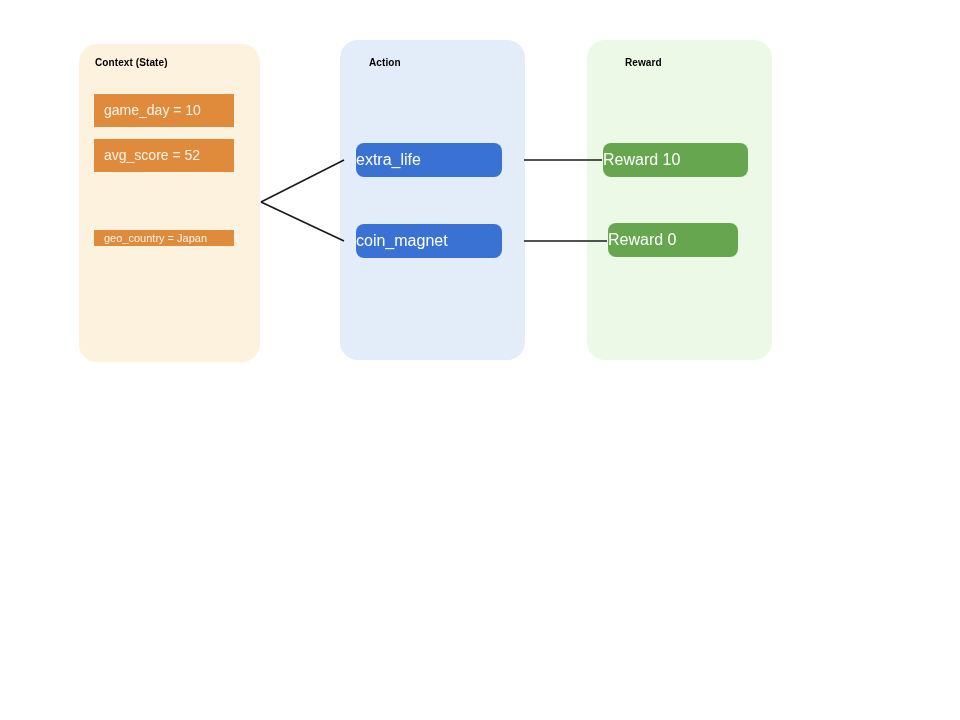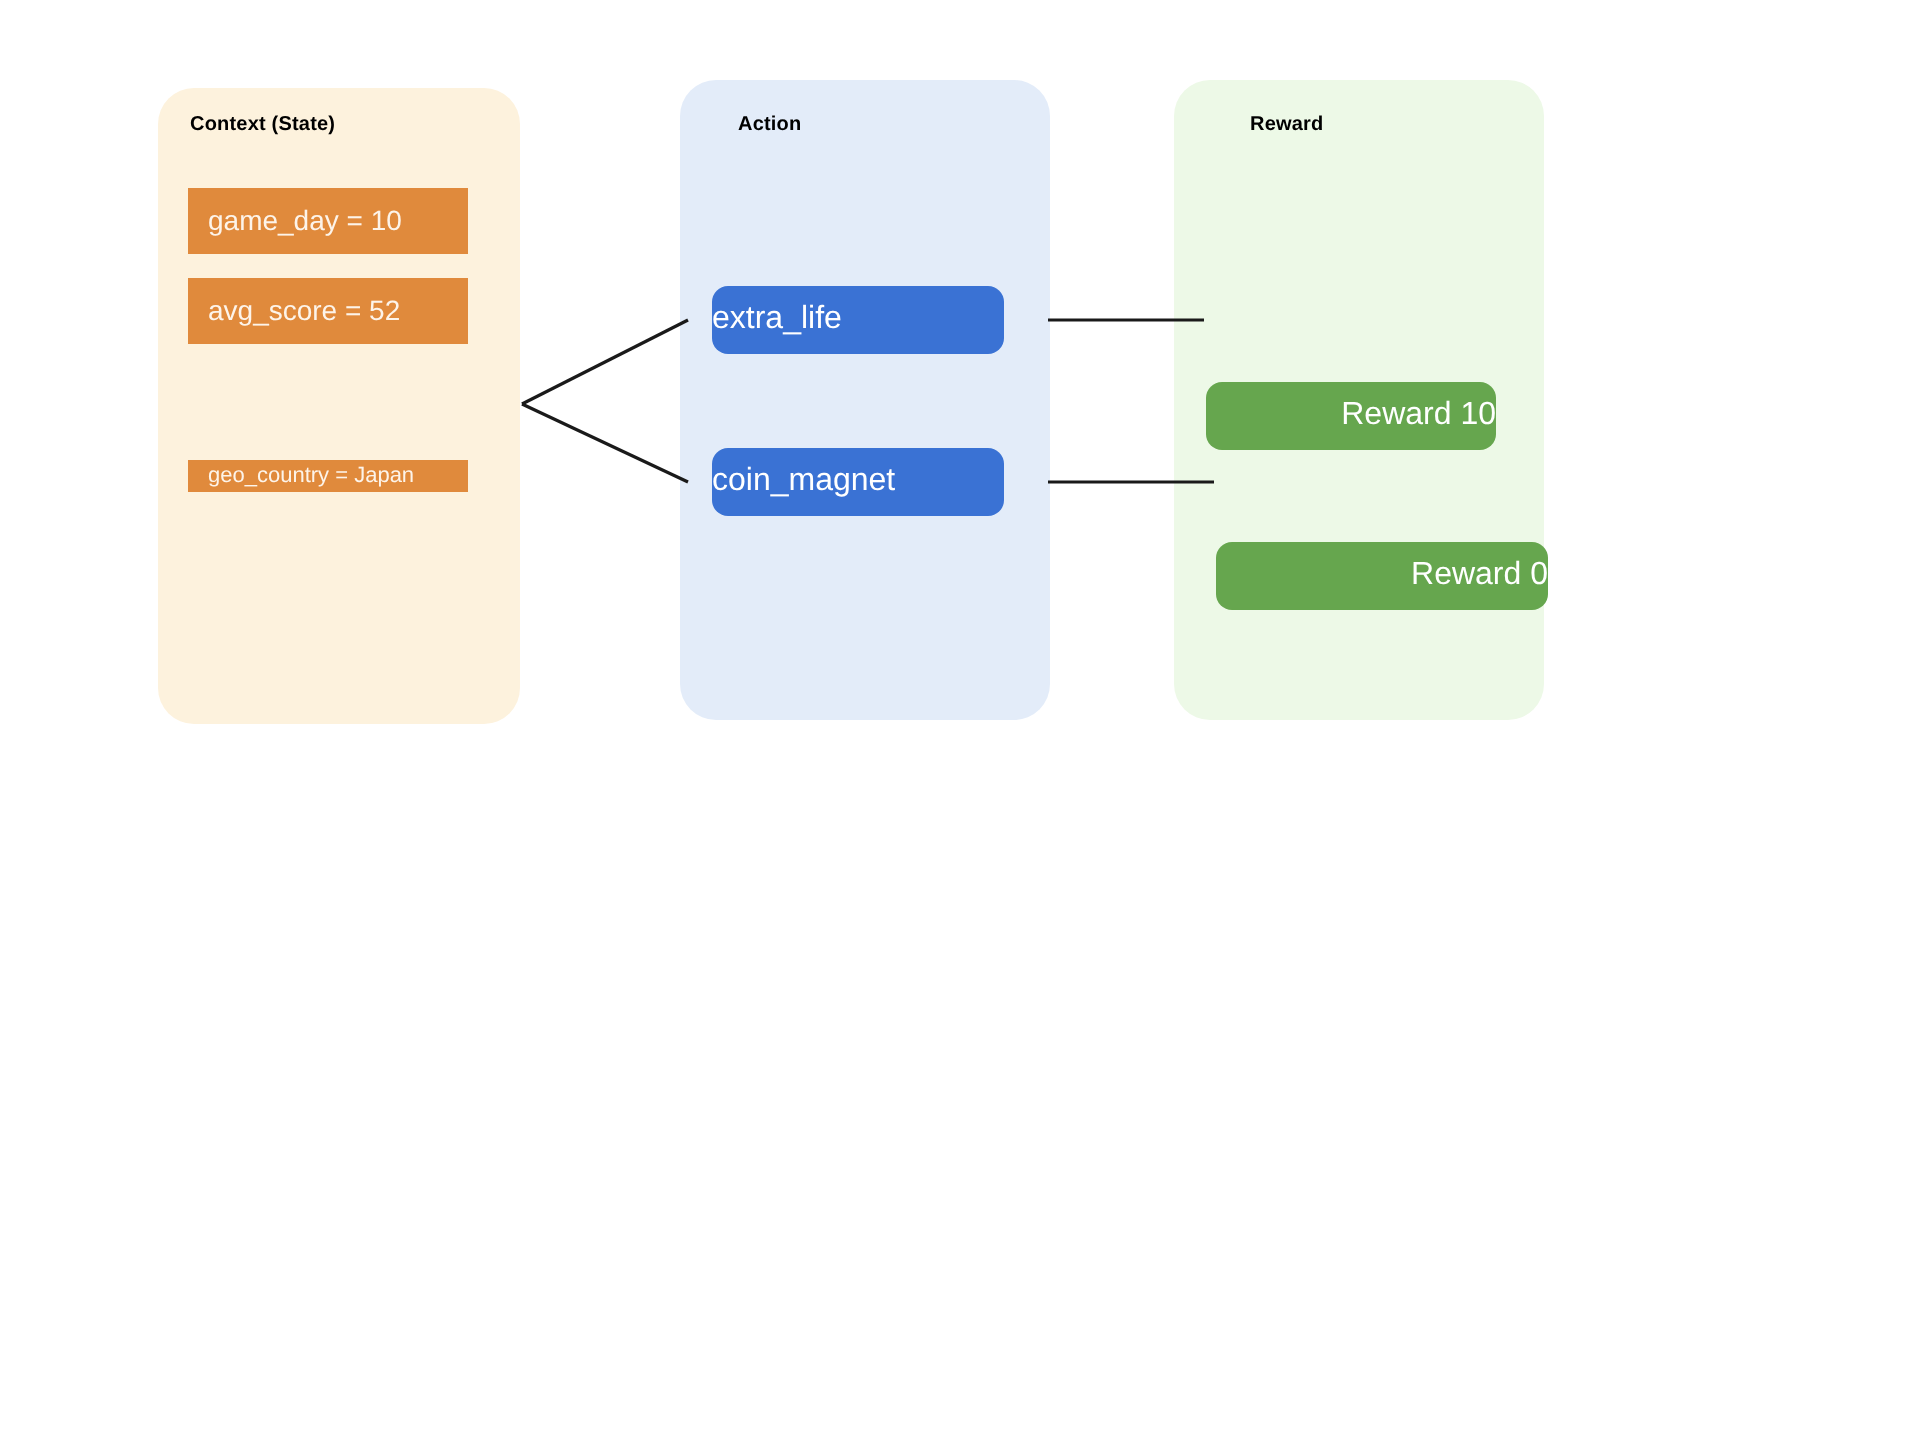--- a/index.html
+++ b/index.html
@@ -99,26 +99,25 @@
   
   .rwd-btn {
     position: absolute;
     height: 34px;
     background: #66a64e;
     border-radius: 8px;
     color: #ffffff;
     font-size: 16px;
     display: flex;
     align-items: center;
-    justify-content: flex-end;
+    justify-content: flex-start;
     box-sizing: border-box;
-    margin-top: 48px;
   }
   #rwd-0 { left: 603px; top: 143px; width: 145px; }
-  #rwd-1 { left: 608px; top: 223px; width: 166px; }
+  #rwd-1 { left: 608px; top: 223px; width: 130px; }
 
   
   #connectors {
     position: absolute;
     left: 0; top: 0;
     width: 960px; height: 720px;
     pointer-events: none;
   }
 </style>
 </head>

